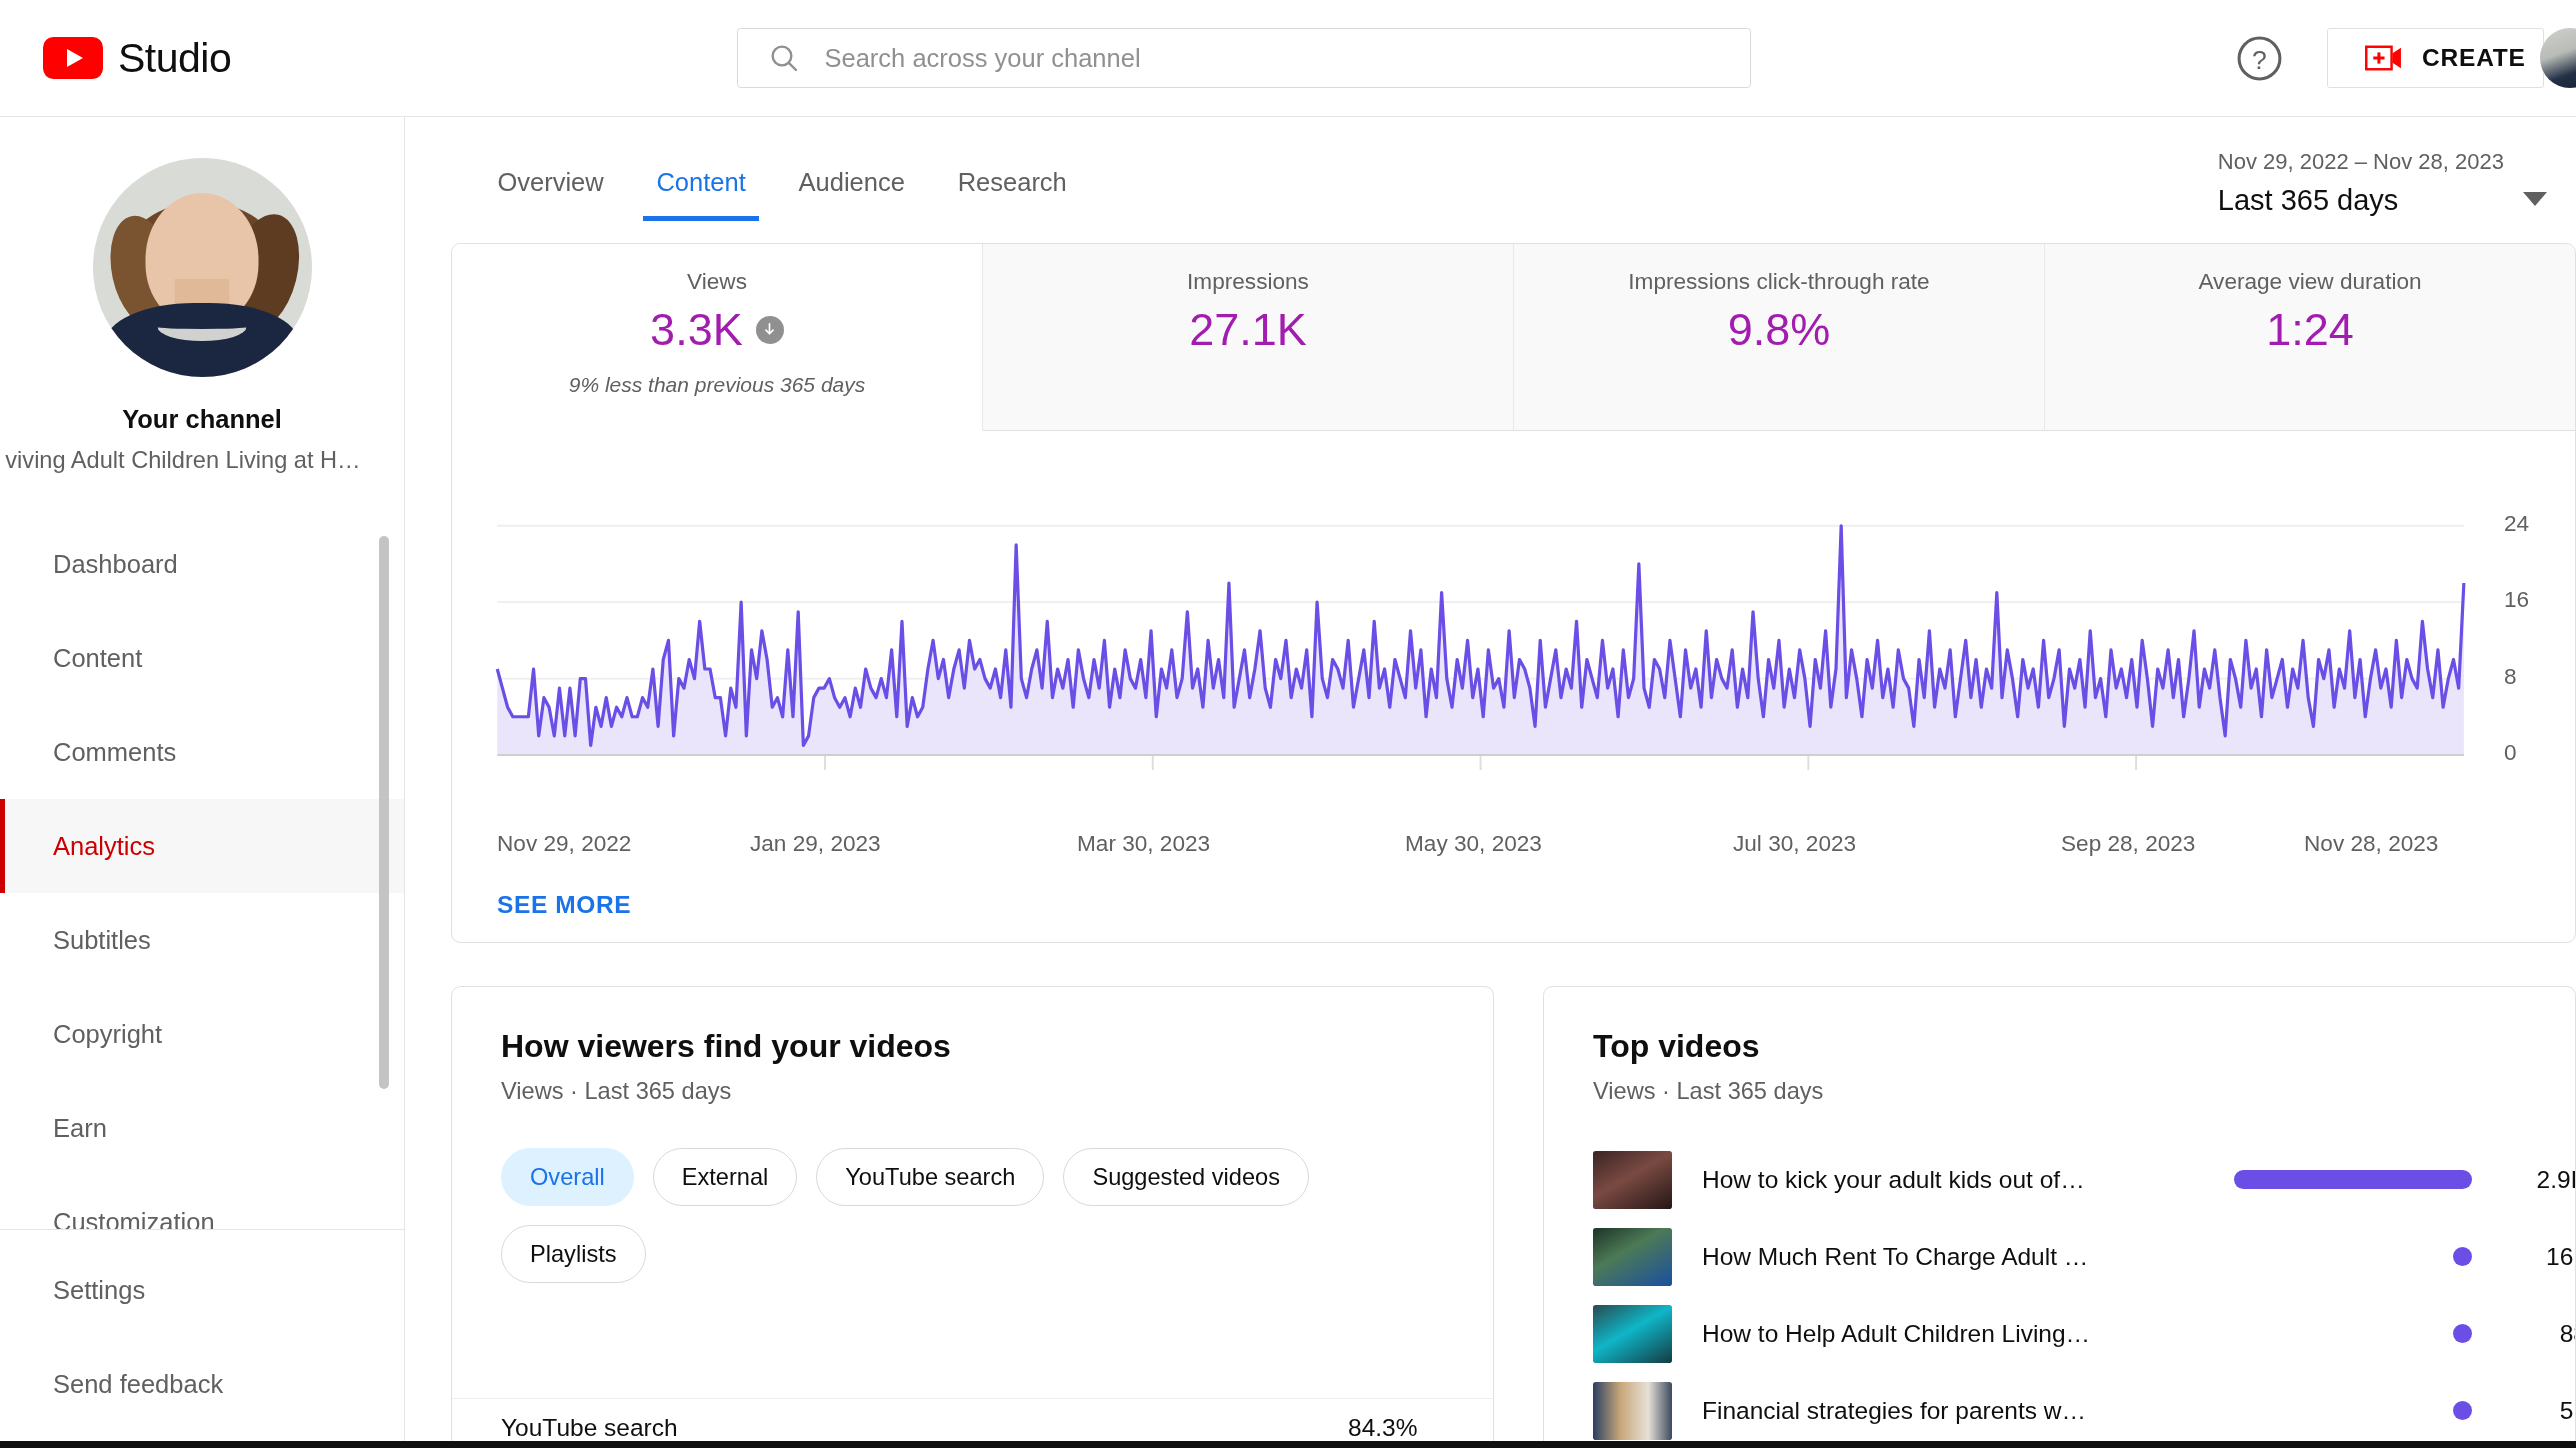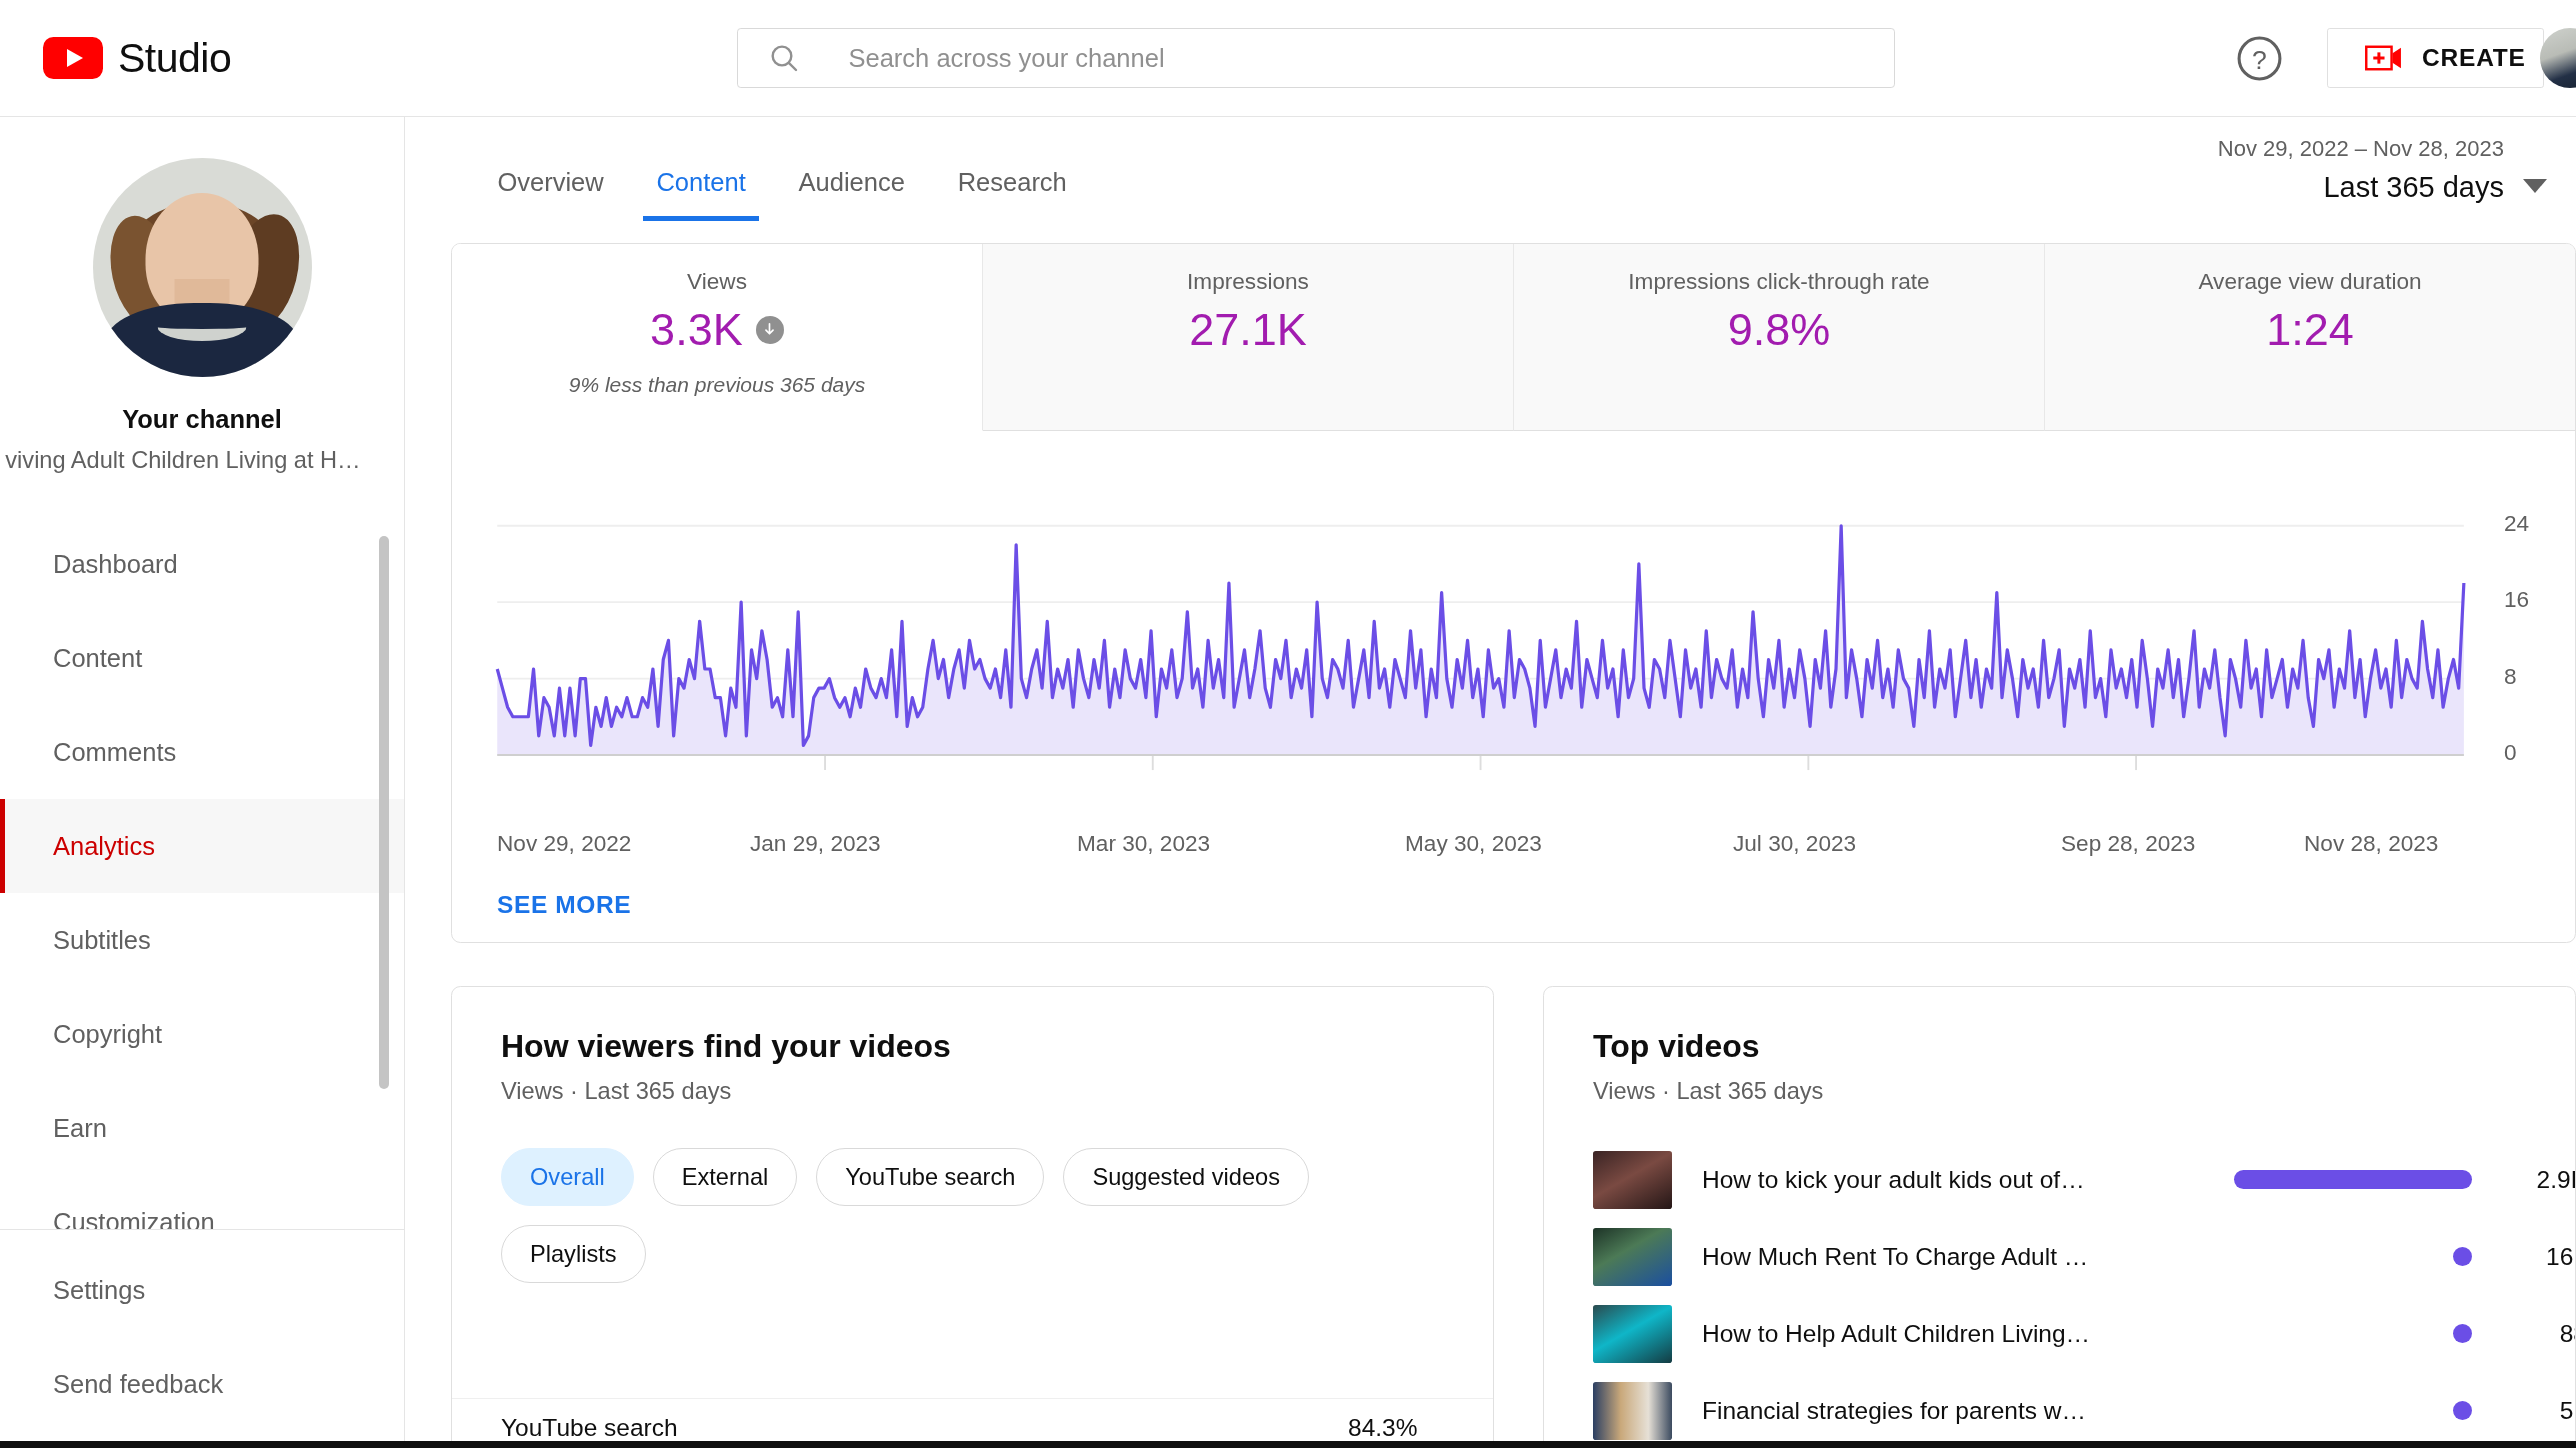--- a/index.html
+++ b/index.html
@@ -26,23 +26,23 @@
   .yt-logo .tri {
     width: 0; height: 0; margin-left: 3.8px;
     border-left: 16px solid #fff;
     border-top: 9.4px solid transparent;
     border-bottom: 9.4px solid transparent;
   }
   .brand-name { font-size: 41px; font-weight: 400; color: #0f0f0f; letter-spacing: -0.5px; }
 
   .searchwrap {
     position: absolute; left: 737px; top: 28px;
-    width: 1158px; height: 60px;
+    width: 1014px; height: 60px;
     border: 0.9px solid #d9d9d9; border-radius: 3.8px;
-    display: flex; align-items: center; background: #fff; gap: 24px;
+    display: flex; align-items: center; background: #fff;
   }
   .search-icon { margin-left: 30px; width: 32px; height: 32px; flex: none; }
   .search-input {
     border: none; outline: none; background: transparent;
     font-family: "Liberation Sans", sans-serif;
     font-size: 25.5px; color: #606060; margin-left: 24.5px; width: 896px;
   }
   .search-input::placeholder { color: #909090; }
 
   .help-btn {
@@ -165,22 +165,22 @@
   .tab {
     font-size: 25.5px; color: #606060; padding: 0 26.4px 24.5px 26.4px;
     cursor: pointer; position: relative; font-weight: 400;
   }
   .tab.active { color: #1a73e8; font-weight: 500; }
   .tab.active::after {
     content: ""; position: absolute; left: 13.2px; right: 13.2px; bottom: 0;
     height: 4.7px; background: #1a73e8;
   }
   .daterange {
-    position: absolute; right: 72px; top: 19px;
-    text-align: right; cursor: pointer;
+    position: absolute; right: 72px; top: 32px;
+    cursor: pointer;
   }
   .dr-span { font-size: 22px; color: #606060; }
   .dr-label { font-size: 29px; color: #0f0f0f; margin-top: 9.4px; }
   .dr-caret {
     position: absolute; right: -43px; top: 43px;
     width: 0; height: 0;
     border-left: 12.3px solid transparent;
     border-right: 12.3px solid transparent;
     border-top: 14px solid #606060;
   }

